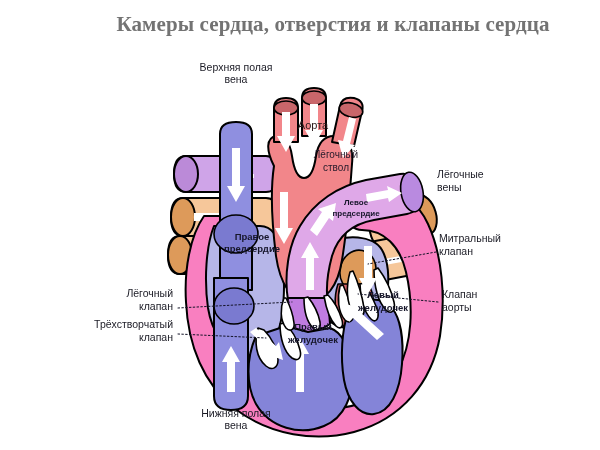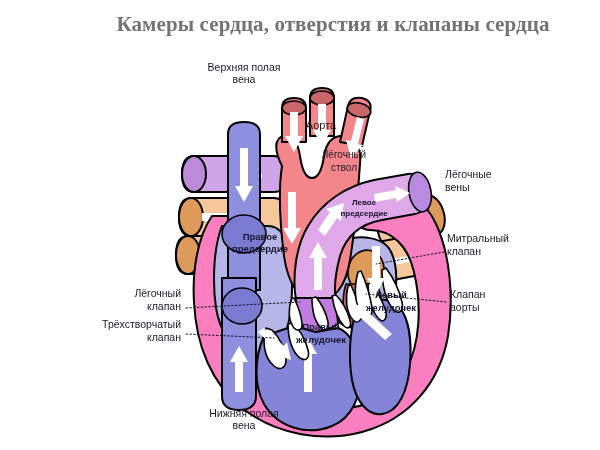--- a/index.html
+++ b/index.html
@@ -29,21 +29,21 @@
     font-family: "Liberation Serif", serif;
     font-weight: bold;
     font-size: 21px;
     letter-spacing: 0.1px;
     color: #737373;
     white-space: nowrap;
     padding-left: 33px;
   }
   #heart-figure {
     position: absolute;
-    left: 16px;
+    left: 8px;
     top: 40px;
     width: 500px;
     height: 410px;
   }
   svg { display: block; }
   .lbl {
     font-family: "Liberation Sans", sans-serif;
     font-size: 10.5px;
     fill: #1a1a24;
   }

